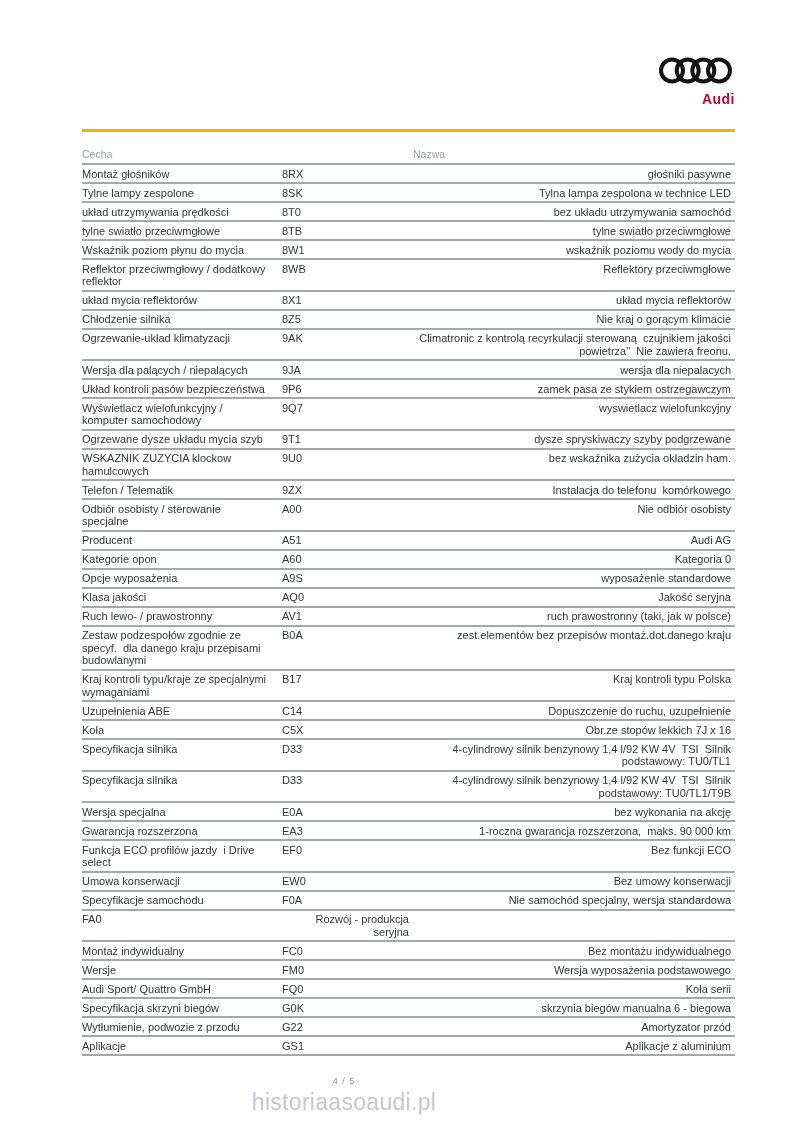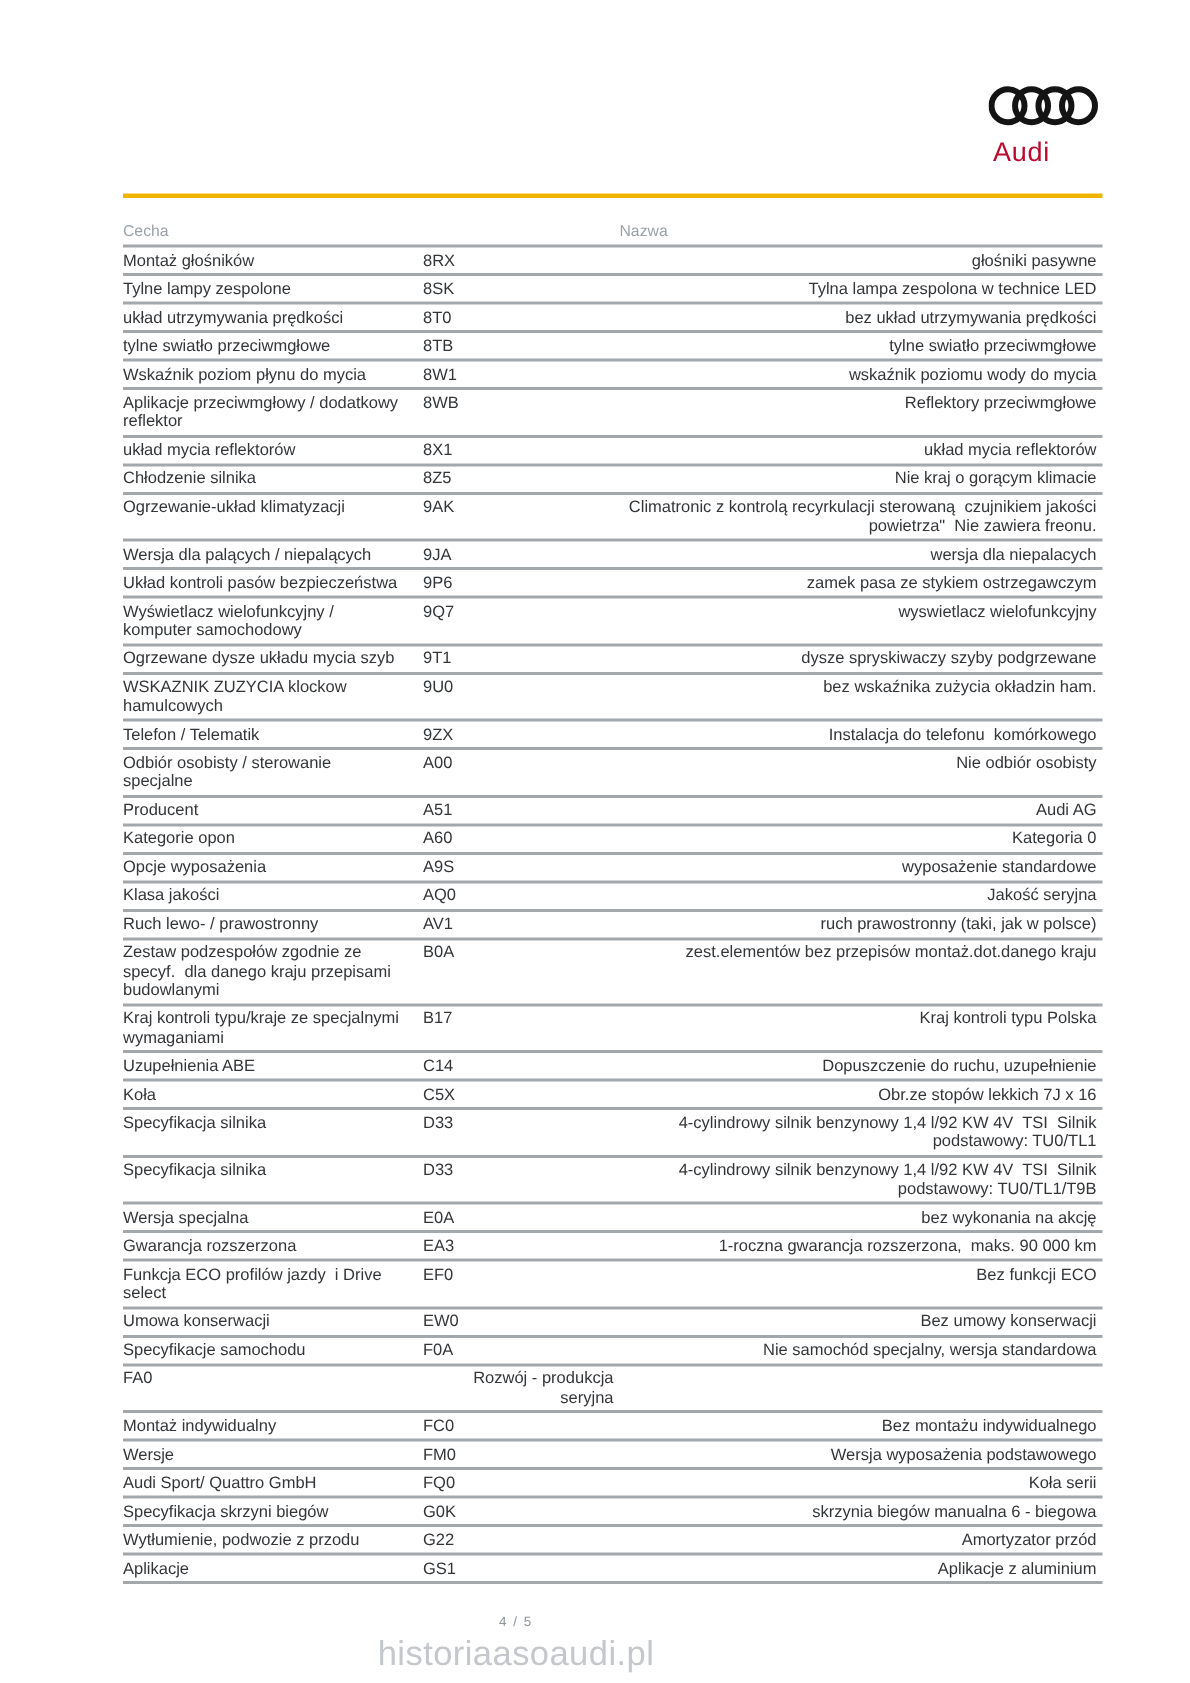--- a/index.html
+++ b/index.html
@@ -12,21 +12,21 @@
     --pagenum:#8e9499;
   }
   html,body{margin:0;padding:0;background:#ffffff;}
   .page{
     position:relative;width:793px;height:1122px;background:#ffffff;
     font-family:"Liberation Sans",sans-serif;overflow:hidden;
   }
   
   .logo{position:absolute;top:57px;left:659px;width:76px;}
   .logo svg{display:block;}
-  .brand{color:var(--red);font-weight:normal;font-size:18px;margin-top:7px;margin-left:3px;letter-spacing:.5px;}
+  .brand{color:var(--red);font-weight:bold;font-size:14px;margin-top:7px;margin-left:3px;letter-spacing:.5px;text-align:right;}
   
   .rule{position:absolute;left:82px;top:129px;width:653px;height:3px;background:var(--gold);}
   
   .table{position:absolute;left:82px;top:147px;width:653px;color:var(--text);}
   .thead{
     display:grid;grid-template-columns:200px 131px 1fr;
     color:var(--muted);font-size:10.5px;line-height:12px;
     padding:1px 0 3px;border-bottom:2px solid var(--border);
   }
   .row{
@@ -76,37 +76,37 @@
 
     <div class="row">
       <div class="cell cell-feature">Tylne lampy zespolone</div>
       <div class="cell cell-code">8SK</div>
       <div class="cell cell-name">Tylna lampa zespolona w technice LED</div>
     </div>
 
     <div class="row">
       <div class="cell cell-feature">układ utrzymywania prędkości</div>
       <div class="cell cell-code">8T0</div>
-      <div class="cell cell-name">bez układ utrzymywania prędkości</div>
+      <div class="cell cell-name">bez układu utrzymywania samochód</div>
     </div>
 
     <div class="row">
       <div class="cell cell-feature">tylne swiatło przeciwmgłowe</div>
       <div class="cell cell-code">8TB</div>
       <div class="cell cell-name">tylne swiatło przeciwmgłowe</div>
     </div>
 
     <div class="row">
       <div class="cell cell-feature">Wskaźnik poziom płynu do mycia</div>
       <div class="cell cell-code">8W1</div>
       <div class="cell cell-name">wskaźnik poziomu wody do mycia</div>
     </div>
 
     <div class="row">
-      <div class="cell cell-feature">Aplikacje przeciwmgłowy / dodatkowy reflektor</div>
+      <div class="cell cell-feature">Reflektor przeciwmgłowy / dodatkowy reflektor</div>
       <div class="cell cell-code">8WB</div>
       <div class="cell cell-name">Reflektory przeciwmgłowe</div>
     </div>
 
     <div class="row">
       <div class="cell cell-feature">układ mycia reflektorów</div>
       <div class="cell cell-code">8X1</div>
       <div class="cell cell-name">układ mycia reflektorów</div>
     </div>
 

